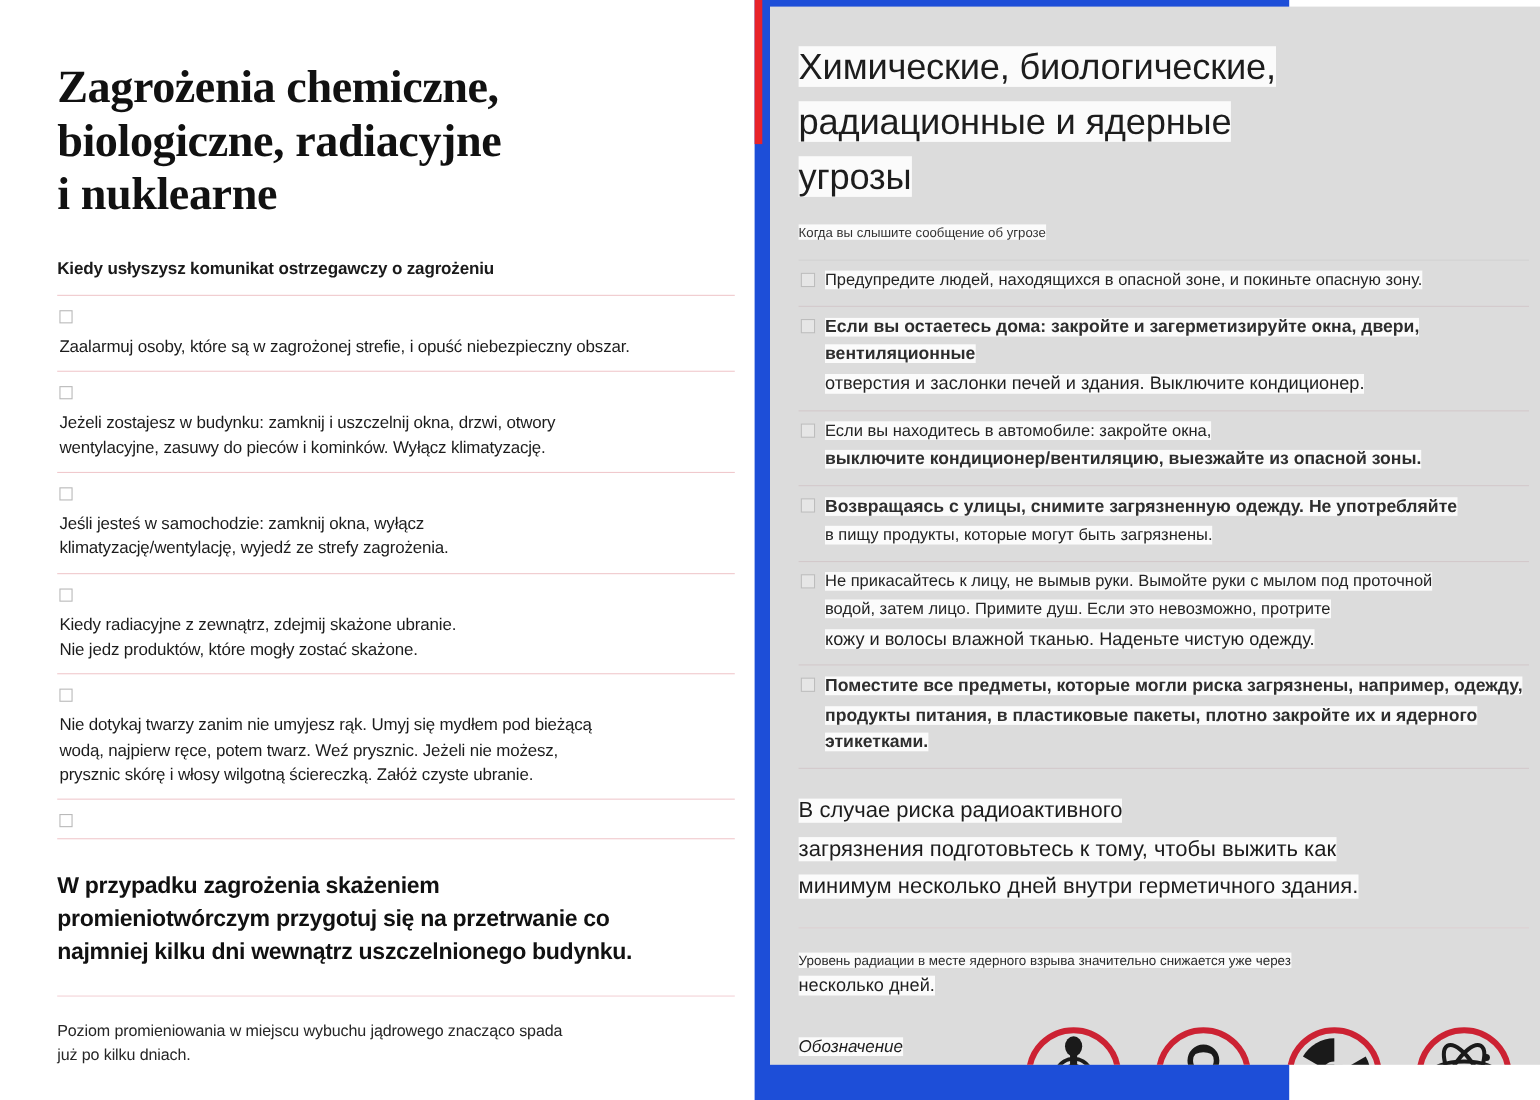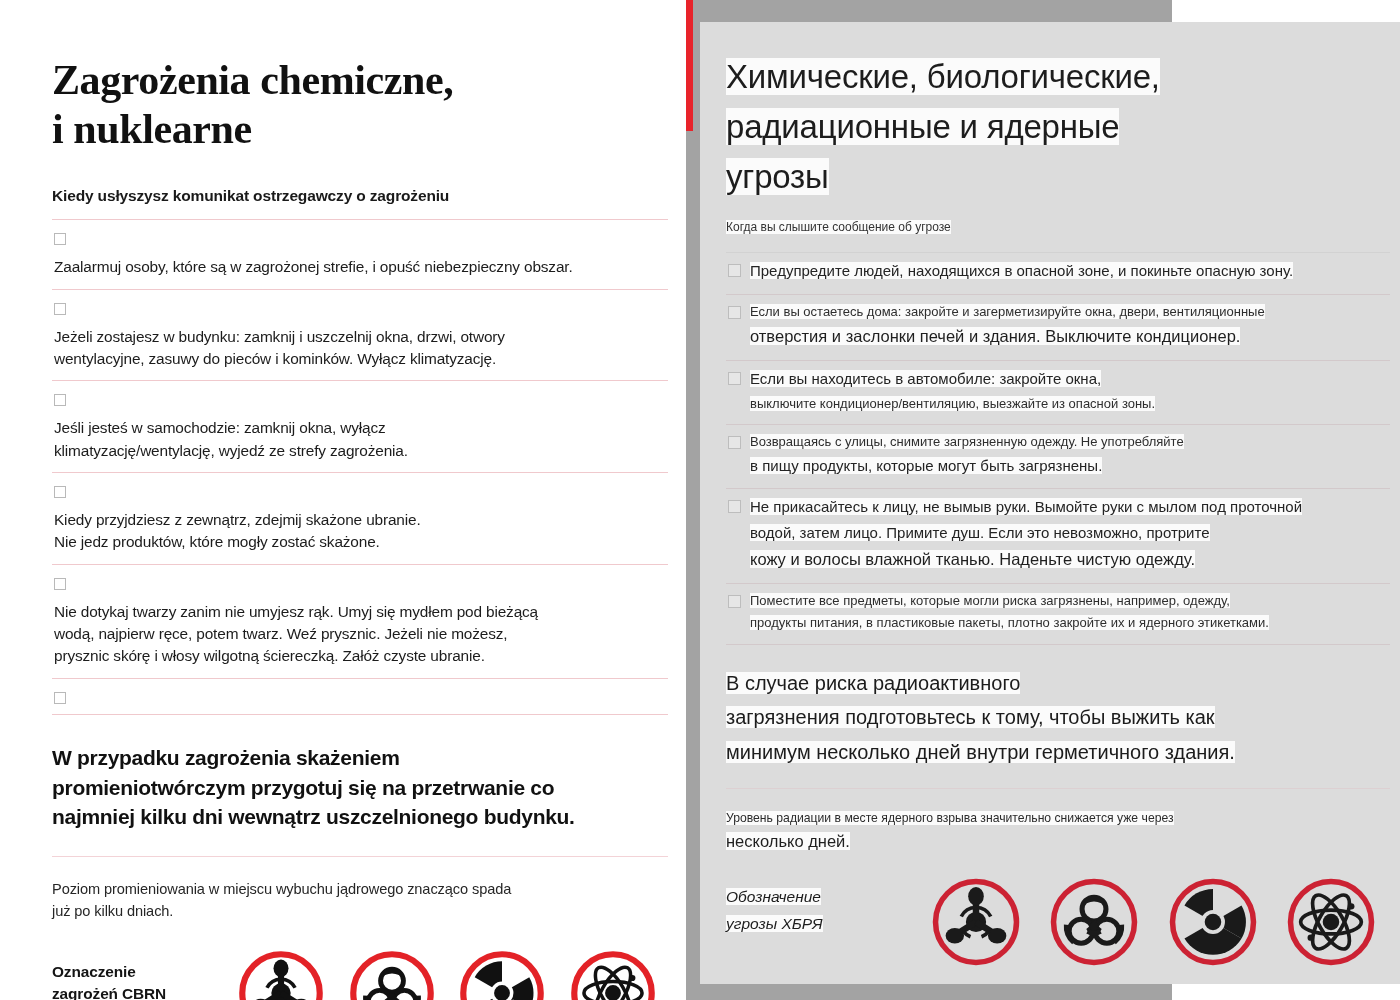--- a/index.html
+++ b/index.html
@@ -9,21 +9,21 @@
     height: 1000px;
     background: #ffffff;
     font-family: "Liberation Sans", sans-serif;
     overflow: hidden;
   }
 
   #stage {
     position: relative;
     width: 1172px;
     height: 1000px;
-    background: #a3a3a3;
+    background: #1d4ed8;
   }
 
   
   #pl-panel {
     position: absolute;
     left: 0; top: 0;
     width: 686px;
     height: 1000px;
     background: #ffffff;
     padding: 56px 18px 0 52px;
@@ -129,21 +129,21 @@
   
   #ru-accent {
     position: absolute;
     left: 686px; top: 0;
     width: 7px; height: 131px;
     background: #e8232a;
   }
 
   #ru-panel {
     position: absolute;
-    left: 700px; top: 22px;
+    left: 700px; top: 6px;
     width: 700px;
     height: 962px;
     background: #dcdcdc;
     padding: 30px 10px 0 26px;
     overflow: hidden;
   }
 
   .hl {
     background: #fbfbfb;
     box-decoration-break: clone;
@@ -182,21 +182,21 @@
     background: #e6e6e6;
     margin-top: 4px;
   }
 
   .ru-lines { display: block; }
   .ru-lines > span { display: block; margin-bottom: 3px; }
 
   .s-lg { font-size: 16.5px; line-height: 1.5; color: #1f1f1f; }
   .s-md { font-size: 15px;   line-height: 1.5; color: #242424; }
   .s-sm { font-size: 12.2px; line-height: 1.5; color: #2b2b2b; }
-  .s-xs { font-size: 13px; line-height: 1.5; color: #2e2e2e; }
+  .s-xs { font-size: 16px; line-height: 1.5; color: #2e2e2e; font-weight: bold; }
 
   .ru-callout {
     font-size: 20px;
     line-height: 1.62;
     color: #1c1c1c;
     margin: 22px 0 20px 0;
   }
   .ru-callout > span { display: block; margin-bottom: 2px; }
 
   .ru-rule { border-top: 1.5px solid #ddd0d2; }
@@ -225,20 +225,21 @@
 </style>
 </head>
 <body>
 
 <div id="stage">
 
   <div id="pl-panel">
 
     <h1 class="pl-title">
       <div>Zagrożenia chemiczne,</div>
+      <div>biologiczne, radiacyjne</div>
       <div>i nuklearne</div>
     </h1>
 
     <div class="pl-subhead">Kiedy usłyszysz komunikat ostrzegawczy o zagrożeniu</div>
 
     <div class="pl-list">
 
       <div class="pl-item">
         <span class="cb"></span>
         <span class="pl-item-text">
@@ -258,21 +259,21 @@
         <span class="cb"></span>
         <span class="pl-item-text">
           <span>Jeśli jesteś w samochodzie: zamknij okna, wyłącz</span><br>
           <span>klimatyzację/wentylację, wyjedź ze strefy zagrożenia.</span>
         </span>
       </div>
 
       <div class="pl-item">
         <span class="cb"></span>
         <span class="pl-item-text">
-          <span>Kiedy przyjdziesz z zewnątrz, zdejmij skażone ubranie.</span><br>
+          <span>Kiedy radiacyjne z zewnątrz, zdejmij skażone ubranie.</span><br>
           <span>Nie jedz produktów, które mogły zostać skażone.</span>
         </span>
       </div>
 
       <div class="pl-item">
         <span class="cb"></span>
         <span class="pl-item-text">
           <span>Nie dotykaj twarzy zanim nie umyjesz rąk. Umyj się mydłem pod bieżącą</span><br>
           <span>wodą, najpierw ręce, potem twarz. Weź prysznic. Jeżeli nie możesz,</span><br>
           <span>prysznic skórę i włosy wilgotną ściereczką. Załóż czyste ubranie.</span>

